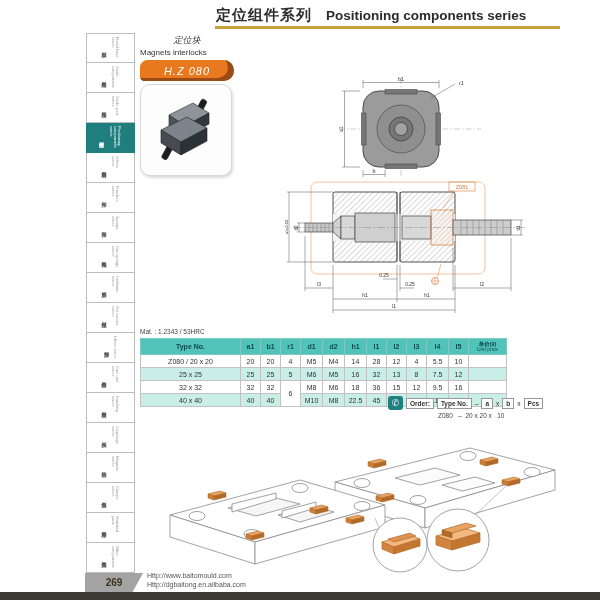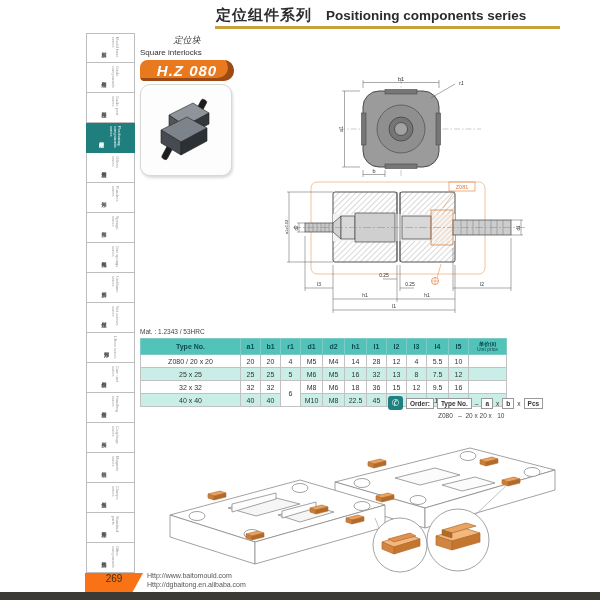--- a/index.html
+++ b/index.html
@@ -12,30 +12,30 @@
   .gold-line{position:absolute;left:215px;top:26px;width:345px;height:3px;background:#c9a23e;}
   
   .sidebar{position:absolute;left:86px;top:33px;width:49px;}
   .sb-item{box-sizing:border-box;height:30px;border:0.6px solid #bdbdbd;border-top:none;
            display:flex;justify-content:center;align-items:center;gap:3px;overflow:hidden;background:#fff;}
   .sb-item:first-child{border-top:0.6px solid #bdbdbd;}
   .sb-zh{writing-mode:vertical-rl;font-size:5px;color:#555;line-height:6px;}
   .sb-en{writing-mode:vertical-rl;font-size:5px;color:#9a9a9a;line-height:5px;transform:scale(0.8);}
   .sb-item.active{background:#1f7f7f;border-color:#1f7f7f;}
   .sb-item.active .sb-zh,.sb-item.active .sb-en{color:#fff;}
-  .page-tab{position:absolute;left:85px;top:573px;width:58px;height:19px;background:#f97316;
-            clip-path:polygon(0 0,100% 0,82% 100%,0 100%);display:flex;justify-content:center;
-            font-size:10px;font-weight:normal;color:#3e3318;}
+  .page-tab{position:absolute;left:85px;top:573px;width:58px;height:19px;background:#a3a3a3;
+            clip-path:polygon(0 0,100% 0,82% 100%,0 100%);display:flex;align-items:center;justify-content:center;
+            font-size:10px;font-weight:bold;color:#3e3318;}
   
   .prod{position:absolute;left:140px;top:34px;}
   .prod-zh{font-size:9px;font-style:italic;font-family:"DejaVu Serif",serif;color:#333;text-align:center;}
   .prod-en{font-size:8px;color:#333;margin-top:1px;}
   .badge{margin-top:3px;width:94px;height:21px;background:#e8791f;border-radius:10px 14px 14px 6px;
          box-shadow:inset -6px -3px 0 #9c4a16;display:flex;align-items:center;justify-content:center;}
-  .badge span{color:#fff;font-weight:bold;font-style:italic;font-size:15px;letter-spacing:1px;}
+  .badge span{color:#fff;font-weight:normal;font-style:italic;font-size:11px;letter-spacing:1px;}
   .photo{position:absolute;left:140px;top:84px;width:90px;height:90px;border:1px solid #d8d8d8;
          border-radius:10px;box-shadow:1px 2px 3px rgba(0,0,0,0.15);background:#fdfdfd;}
   
   .topview{position:absolute;left:333px;top:74px;}
   .section{position:absolute;left:283px;top:180px;}
   .mat{position:absolute;left:140px;top:328px;font-size:6.5px;color:#444;}
   
   .tbl{position:absolute;left:140px;top:338px;border-collapse:collapse;table-layout:fixed;}
   .tbl th{background:#52c3b9;color:#0e4b52;font-size:7px;font-weight:bold;border:0.6px solid #7fcac2;
           height:15px;padding:0;text-align:center;}
@@ -139,21 +139,21 @@
         <span class="sb-en">Standard parts</span>
       </div>
     <div class="sb-item">
         <span class="sb-zh">其他组件系列</span>
         <span class="sb-en">Other components</span>
       </div>
   </div>
 
   <div class="prod">
     <div class="prod-zh">定位块</div>
-    <div class="prod-en">Square interlocks</div>
+    <div class="prod-en">Magnets interlocks</div>
     <div class="badge">
         <span>H.Z 080</span>
       </div>
   </div>
 
   <div class="photo">
     <svg width="88" height="88" viewBox="0 0 88 88">
       <g stroke="#222" stroke-width="0.6">
         <rect x="57" y="14" width="6" height="16" rx="2" fill="#1d1d1d" transform="rotate(28 60 22)"></rect>
         <rect x="24" y="58" width="6" height="17" rx="2" fill="#1d1d1d" transform="rotate(28 27 66)"></rect>

